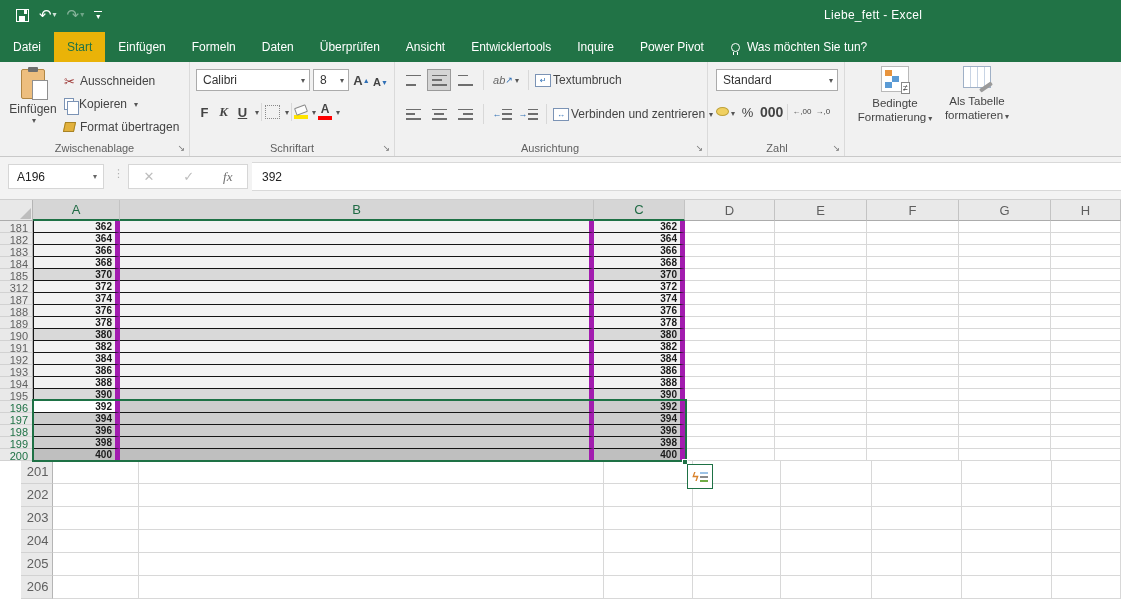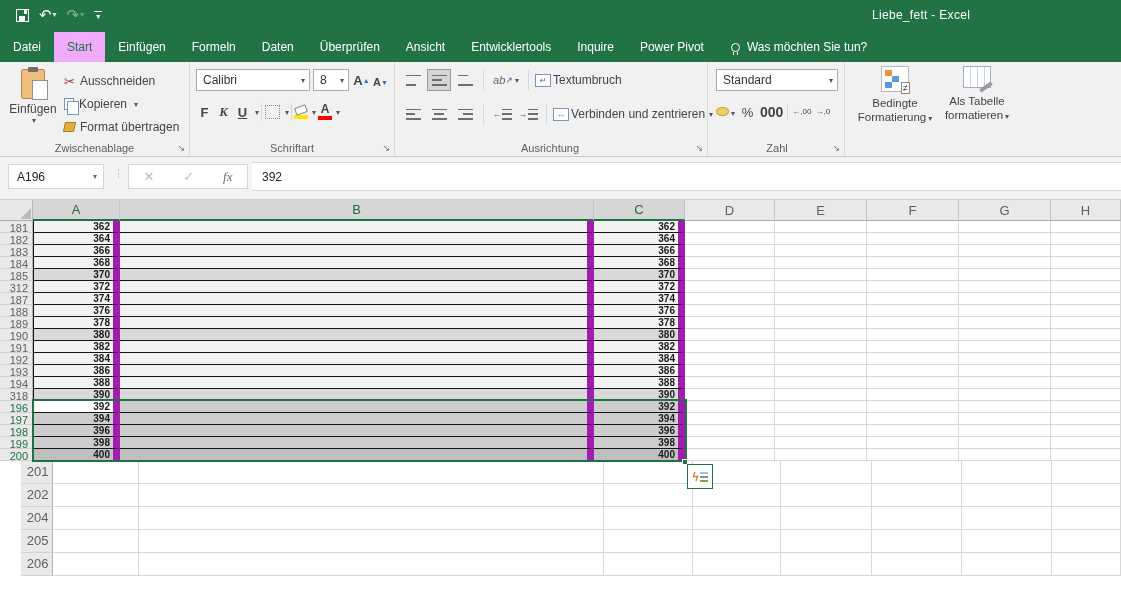--- a/index.html
+++ b/index.html
@@ -11,26 +11,26 @@
   #titlebar { position:absolute; left:0; top:0; width:1121px; height:32px; background:#217346; }
   #qat { position:absolute; left:16px; top:6px; display:flex; align-items:center; gap:10px; color:#fff; }
   .qat-btn { display:inline-flex; align-items:center; color:#fff; font-size:15px; line-height:18px; cursor:default; }
   .save-icon { width:13px; height:13px; border:1.6px solid #fff; position:relative; }
   .save-icon::after { content:""; position:absolute; left:2px; bottom:0; width:6px; height:5px; background:#fff; }
   .save-icon::before { content:""; position:absolute; right:1px; top:0; width:3px; height:4px; background:#fff; }
   .qat-caret { font-size:8px; margin-left:1px; color:#cfe3d8; }
   .dim { opacity:.45; }
   .qat-more { display:inline-flex; flex-direction:column; align-items:center; line-height:5px; font-size:8px; color:#fff; }
   .qat-more .bar { width:8px; border-top:1.6px solid #fff; margin-bottom:2px; }
-  #window-title { position:absolute; left:872px; top:8px; color:#fff; font-size:12px; letter-spacing:.3px; }
+  #window-title { position:absolute; left:824px; top:8px; color:#fff; font-size:12px; letter-spacing:.3px; }
 
   
   #tabrow { position:absolute; left:0; top:32px; width:1121px; height:30px; background:#217346; display:flex; align-items:stretch; }
   .rtab { color:#fff; font-size:12px; padding:0 13px; display:flex; align-items:center; cursor:default; white-space:nowrap; }
-  .rtab.active { background:#f0abfc; color:#217346; }
+  .rtab.active { background:#eab308; color:#217346; }
   #tellme { display:flex; align-items:center; gap:7px; color:#fff; font-size:12px; padding:0 10px; margin-left:4px; }
   .bulb { width:9px; height:9px; border:1.4px solid #fff; border-radius:50%; position:relative; display:inline-block; }
   .bulb::after { content:""; position:absolute; left:1.5px; top:8px; width:3px; height:3px; border-left:1.4px solid #fff; border-right:1.4px solid #fff; }
 
   
   #ribbon { position:absolute; left:0; top:62px; width:1121px; height:95px; background:#f1f1f1; border-bottom:1px solid #c9c9c9; font-size:12px; color:#444; }
   .rgroup { position:absolute; top:0; height:94px; border-right:1px solid #dadada; }
   .grp-label { position:absolute; bottom:2px; left:0; right:0; text-align:center; font-size:11px; color:#5f5f5f; }
   .launcher { position:absolute; right:4px; bottom:3px; font-size:9px; color:#777; cursor:default; }
   .caret { font-size:8px; color:#555; margin-left:2px; }
@@ -112,21 +112,21 @@
   #corner::after { content:""; position:absolute; right:1px; bottom:1px; border-left:11px solid transparent; border-bottom:11px solid #bdbdbd; }
   .col-hdr { height:21px; background:#e9e9e9; border-right:1px solid #c3c3c3; border-bottom:1px solid #acacac; display:flex; align-items:center; justify-content:center; font-size:13px; color:#5f5f5f; cursor:default; }
   .col-hdr.sel { background:#d6d6d6; color:#1f6b44; border-bottom:2px solid #1e7145; }
   .grid-row { display:flex; }
   .row-hdr { width:33px; background:#e9e9e9; border-right:1px solid #b5b5b5; border-bottom:1px solid #d2d2d2; text-align:right; padding-right:4px; color:#5f5f5f; overflow:hidden; cursor:default; }
   .row-hdr.selrow { color:#1e7145; }
   .srow .row-hdr { font-size:11px; line-height:14px; }
   .lrow .row-hdr { font-size:13px; line-height:22px;margin-left:21px; }
   .cell { overflow:hidden; cursor:cell; }
   .plaincell { border-right:1px solid #d8d8d8; border-bottom:1px solid #d8d8d8; background:#fff; }
-  .datacell { border-right:7px solid #a21caf; border-bottom:1px solid #151515; background:#f2f2f2;
+  .datacell { border-right:5px solid #a21caf; border-bottom:1px solid #151515; background:#f2f2f2;
      font-size:10px; font-weight:bold; color:#1a1a1a; text-align:right; padding-right:3px; line-height:11px; }
   .datacell.first { border-left:1px solid #151515; }
   .datacell.shaded { background:#d9d9d9; }
   .datacell.sel { background:#cdcdcd; }
   .datacell.sel.shaded { background:#bfbfbf; }
   .datacell.activecell { background:#ffffff; }
   #sel-overlay { position:absolute; border:2px solid #1e7145; pointer-events:none; }
   #fill-handle { position:absolute; width:6px; height:6px; background:#1e7145; border:1px solid #fff; cursor:crosshair; }
   #qa-btn { position:absolute; width:26px; height:25px; background:#fff; border:1px solid #1e7145; display:flex; align-items:center; justify-content:center; cursor:pointer; }
   #qa-btn .zap { color:#d9822b; font-weight:bold; font-size:12px; margin-right:1px; }
@@ -529,21 +529,21 @@
           <div class="cell datacell first" style="width: 87px; height: 12px;">388</div>
           <div class="cell datacell" style="width: 474px; height: 12px;"></div>
           <div class="cell datacell" style="width: 91px; height: 12px;">388</div>
           <div class="cell plaincell" style="width: 90px; height: 12px;"></div>
           <div class="cell plaincell" style="width: 92px; height: 12px;"></div>
           <div class="cell plaincell" style="width: 92px; height: 12px;"></div>
           <div class="cell plaincell" style="width: 92px; height: 12px;"></div>
           <div class="cell plaincell" style="width: 70px; height: 12px;"></div>
         </div>
         <div class="grid-row srow">
-          <div class="row-hdr" style="height: 12px;">318</div>
+          <div class="row-hdr" style="height: 12px;">195</div>
           <div class="cell datacell first shaded" style="width: 87px; height: 12px;">390</div>
           <div class="cell datacell shaded" style="width: 474px; height: 12px;"></div>
           <div class="cell datacell shaded" style="width: 91px; height: 12px;">390</div>
           <div class="cell plaincell" style="width: 90px; height: 12px;"></div>
           <div class="cell plaincell" style="width: 92px; height: 12px;"></div>
           <div class="cell plaincell" style="width: 92px; height: 12px;"></div>
           <div class="cell plaincell" style="width: 92px; height: 12px;"></div>
           <div class="cell plaincell" style="width: 70px; height: 12px;"></div>
         </div>
         <div class="grid-row srow">
@@ -607,20 +607,31 @@
           <div class="cell plaincell" style="width: 474px; height: 23px;"></div>
           <div class="cell plaincell" style="width: 91px; height: 23px;"></div>
           <div class="cell plaincell" style="width: 90px; height: 23px;"></div>
           <div class="cell plaincell" style="width: 92px; height: 23px;"></div>
           <div class="cell plaincell" style="width: 92px; height: 23px;"></div>
           <div class="cell plaincell" style="width: 92px; height: 23px;"></div>
           <div class="cell plaincell" style="width: 70px; height: 23px;"></div>
         </div>
         <div class="grid-row lrow">
           <div class="row-hdr" style="height: 23px;">202</div>
+          <div class="cell plaincell" style="width: 87px; height: 23px;"></div>
+          <div class="cell plaincell" style="width: 474px; height: 23px;"></div>
+          <div class="cell plaincell" style="width: 91px; height: 23px;"></div>
+          <div class="cell plaincell" style="width: 90px; height: 23px;"></div>
+          <div class="cell plaincell" style="width: 92px; height: 23px;"></div>
+          <div class="cell plaincell" style="width: 92px; height: 23px;"></div>
+          <div class="cell plaincell" style="width: 92px; height: 23px;"></div>
+          <div class="cell plaincell" style="width: 70px; height: 23px;"></div>
+        </div>
+        <div class="grid-row lrow">
+          <div class="row-hdr" style="height: 23px;">203</div>
           <div class="cell plaincell" style="width: 87px; height: 23px;"></div>
           <div class="cell plaincell" style="width: 474px; height: 23px;"></div>
           <div class="cell plaincell" style="width: 91px; height: 23px;"></div>
           <div class="cell plaincell" style="width: 90px; height: 23px;"></div>
           <div class="cell plaincell" style="width: 92px; height: 23px;"></div>
           <div class="cell plaincell" style="width: 92px; height: 23px;"></div>
           <div class="cell plaincell" style="width: 92px; height: 23px;"></div>
           <div class="cell plaincell" style="width: 70px; height: 23px;"></div>
         </div>
         <div class="grid-row lrow">

